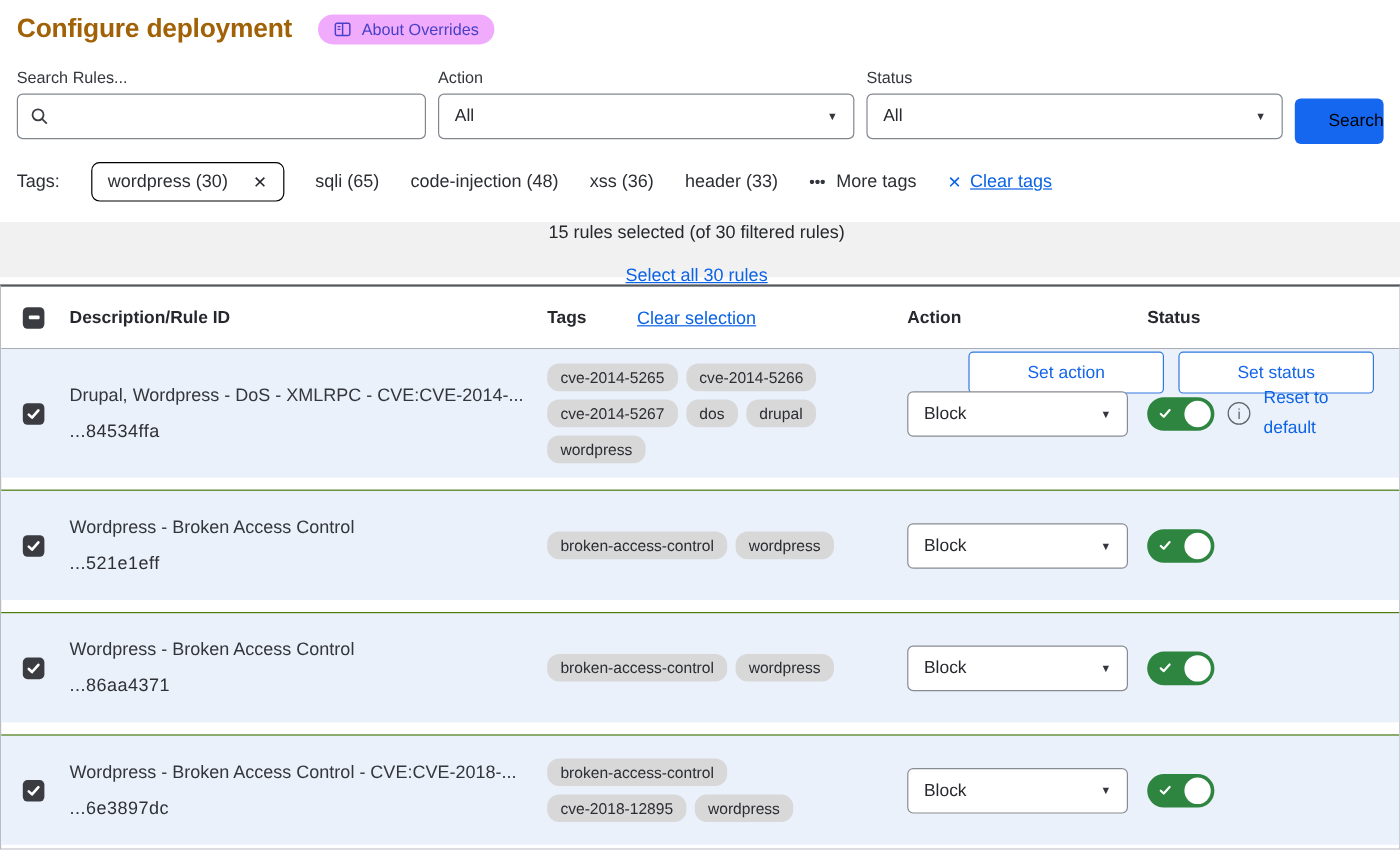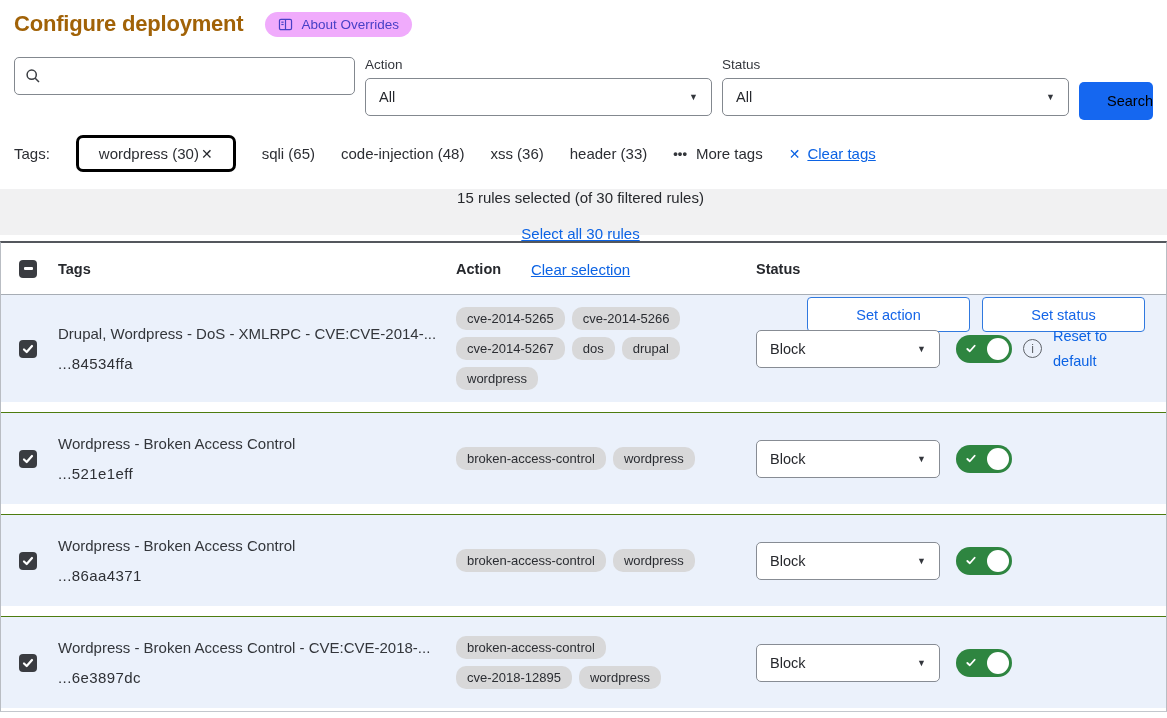--- a/index.html
+++ b/index.html
@@ -24,22 +24,22 @@
     background:#fff; display:flex; align-items:center; justify-content:space-between;
     padding:0 13px; font-size:14.5px; color:#26282d; cursor:pointer; }
   .chev { font-size:9px; color:#33363c; }
   .search-btn { width:88px; height:38px; margin-top:25px; background:#1567f0; color:#000000;
     border:none; border-radius:5px; font-size:14.5px; font-family:"Liberation Sans",sans-serif;
     cursor:pointer;text-align:right; }
 
   
   .tags-bar { display:flex; align-items:center; gap:26px; padding:0 14px; margin-top:15px;
     font-size:15px; color:#2c2e33; }
-  .tag-pill { display:inline-flex; align-items:center; gap:2px; border:3px solid #000000;
-    border-radius:7px; padding:7px 20px; cursor:pointer; }
+  .tag-pill { display:inline-flex; align-items:center; gap:21px; border:1px solid #000000;
+    border-radius:7px; padding:7px 13px; cursor:pointer; }
   .pill-x { font-size:14px; color:#26282d; cursor:pointer; }
   .tag-link { cursor:pointer; }
   .more-tags { display:inline-flex; align-items:center; gap:9px; cursor:pointer; }
   .dots { letter-spacing:0px; font-weight:700; font-size:13px; color:#33363b; }
   .clear-tags { display:inline-flex; align-items:center; gap:7px; cursor:pointer;
     color:#0c63e4; }
   .clear-tags .lbl { text-decoration:underline; }
   .x-blue { font-size:14px; }
 
   
@@ -98,20 +98,21 @@
       <line x1="8" y1="1.5" x2="8" y2="12.5"></line>
       <line x1="3.5" y1="4.5" x2="6" y2="4.5"></line>
       <line x1="3.5" y1="7" x2="6" y2="7"></line>
     </svg>
     <span>About Overrides</span>
   </span>
 </div>
 
 <div class="filters">
   <div class="fgroup">
+    <span class="flabel">Search Rules...</span>
     <div class="searchbox">
       <svg width="16" height="16" viewBox="0 0 16 16" fill="none" stroke="#3a3d42" stroke-width="1.5">
         <circle cx="6.7" cy="6.7" r="4.6"></circle>
         <line x1="10.2" y1="10.2" x2="14" y2="14"></line>
       </svg>
       <input type="text" value="" style="">
     </div>
   </div>
   <div class="fgroup">
     <span class="flabel">Action</span>
@@ -160,20 +161,21 @@
   </span>
 </div>
 
 <div class="rules-table">
   <div class="trow thead">
     <div class="cb-cell">
       <span class="checkbox">
         <span class="minus"></span>
       </span>
     </div>
+    <div class="hcell">Description/Rule ID</div>
     <div class="hcell">Tags</div>
     <div class="hcell">Action</div>
     <div class="hcell">Status</div>
   </div>
   <div id="rows-container">
   <div class="trow rrow">
     <div class="cb-cell">
       <span class="checkbox">
         <svg width="12" height="12" viewBox="0 0 12 12" fill="none" stroke="#fff" stroke-width="2.2" stroke-linecap="round" stroke-linejoin="round">
           <path d="M2 6.5 L4.7 9 L10 3"></path>

